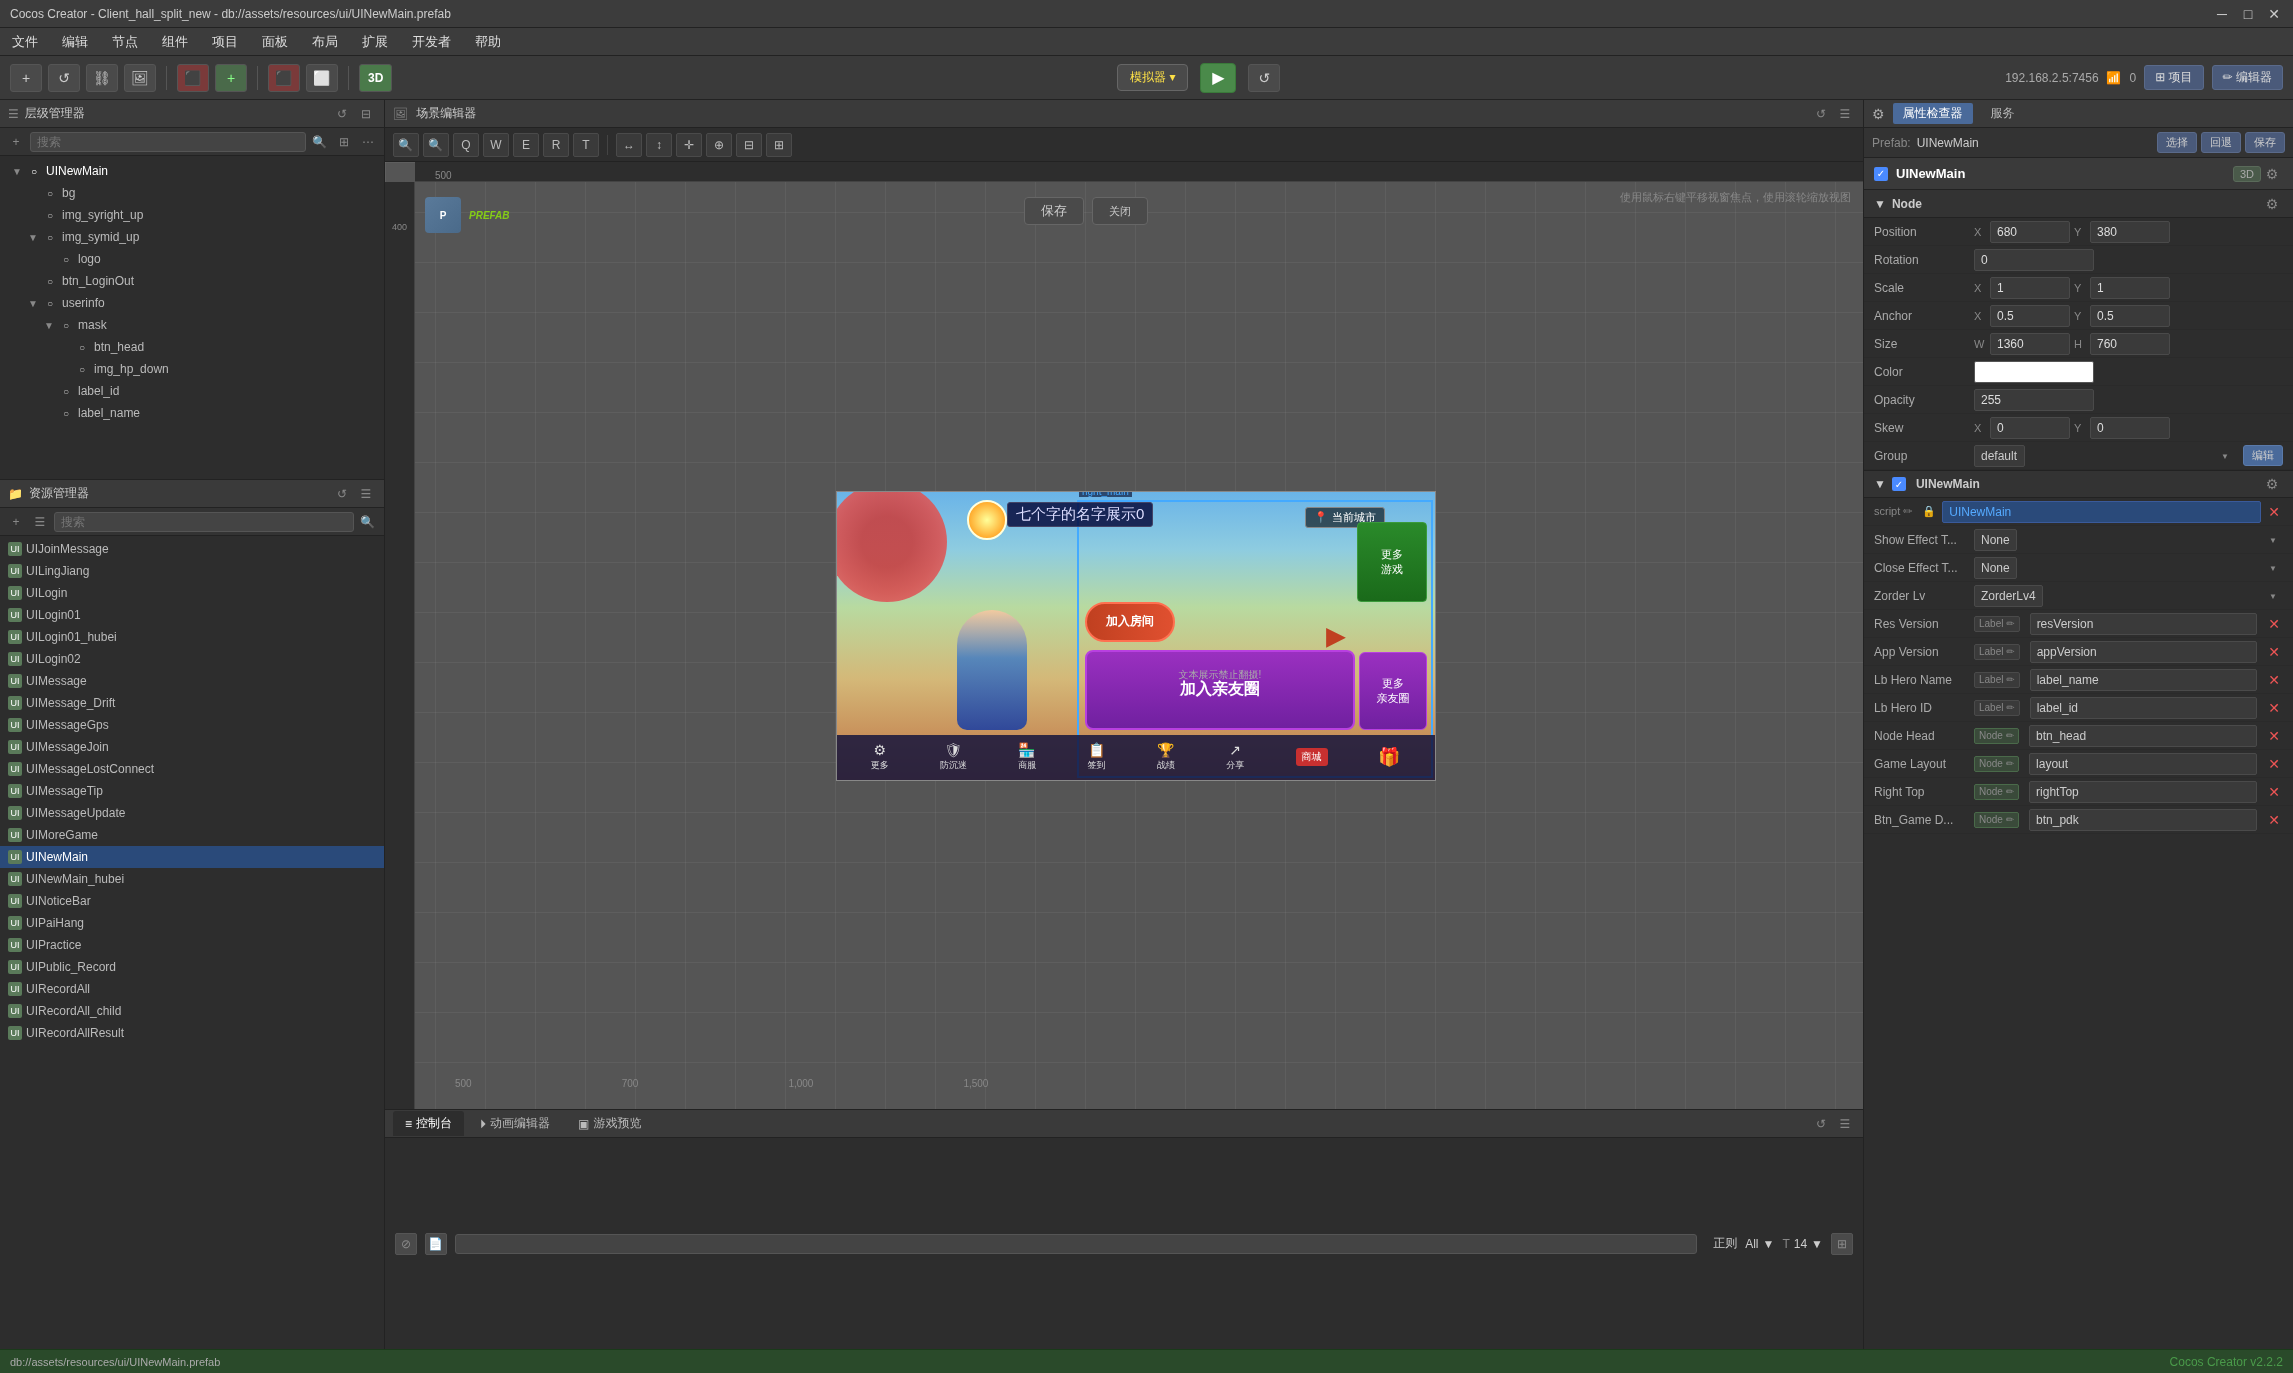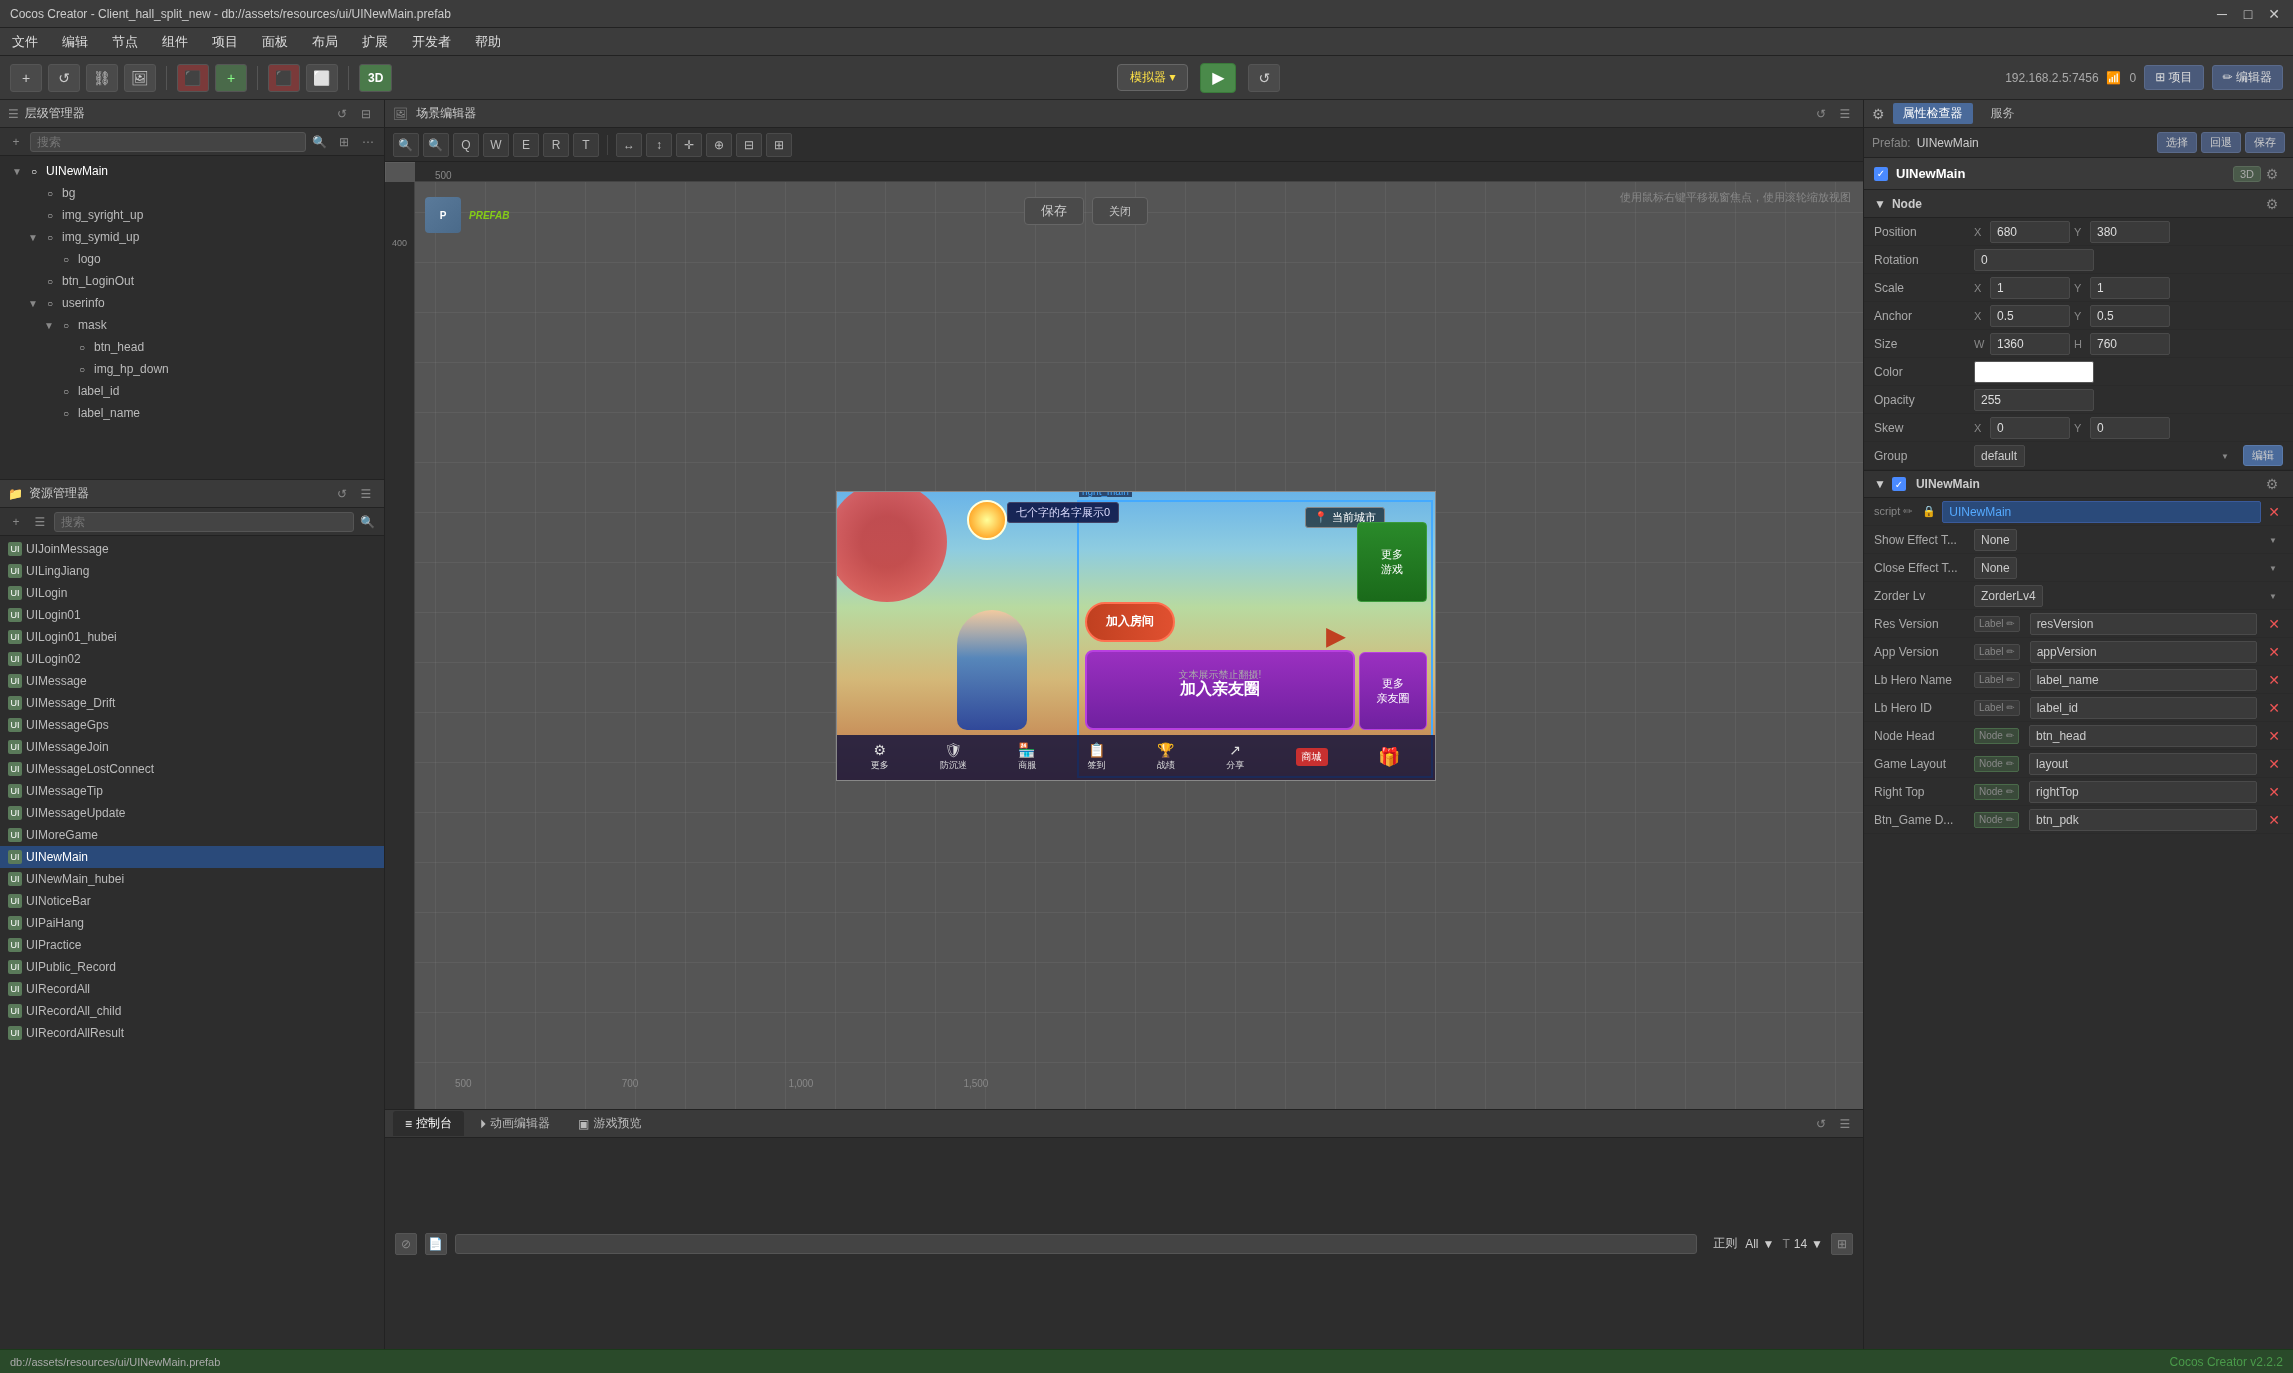--- a/index.html
+++ b/index.html
@@ -1045,21 +1045,21 @@
       <div class="scene-tool-btn">⊟</div>
       <div class="scene-tool-btn">⊞</div>
     </div>
 
     <div id="scene-canvas">
       <div class="scene-grid"></div>
 
       <div class="scene-ruler-top" style="display:flex; align-items:flex-end; padding-left:20px; font-size:10px; color:#888;">
         <span style="margin-right:60px;">500</span>
       </div>
-      <div class="scene-ruler-left" style="display:flex; flex-direction:column; align-items:center; padding-top:56px; font-size:9px; color:#888; gap:40px;">
+      <div class="scene-ruler-left" style="display:flex; flex-direction:column; align-items:center; padding-top:40px; font-size:9px; color:#888; gap:40px;">
         <span>400</span>
       </div>
 
       <div id="scene-hint">使用鼠标右键平移视窗焦点，使用滚轮缩放视图</div>
 
       <div class="prefab-label" style="position:absolute; top:35px; left:40px; display:flex; align-items:center; gap:8px; z-index:5;">
         <div class="prefab-icon" style="width:36px; height:36px; background:linear-gradient(135deg, #5a7a9a, #4a6a8a); border-radius:4px; display:flex; align-items:center; justify-content:center; font-size:10px; color:#fff; font-weight:bold;">P</div>
         <span class="prefab-text">PREFAB</span>
       </div>
 
@@ -1131,21 +1131,21 @@
         <div style="position:absolute; top:110px; left:248px; width:90px; height:40px; background:linear-gradient(90deg, #c04020, #e05030); border-radius:20px; display:flex; align-items:center; justify-content:center; color:#fff; font-size:12px; font-weight:bold; border:2px solid #ff7050;">
           加入房间
         </div>
 
         <div style="position:absolute; top:130px; right:90px; color:#c04020; font-size:24px; font-weight:bold;">▶</div>
 
         <div style="position:absolute; bottom:98px; left:248px; right:80px; text-align:center; font-size:10px; color:#aaa;">
           文本展示禁止翻摄!
         </div>
 
-        <div style="position:absolute; top:10px; left:170px; background:rgba(0,0,50,0.8); border:1px solid #446; border-radius:3px; padding:2px 8px; font-size:11px; color:#ddf;">
+        <div style="position:absolute; top:10px; left:170px; background:rgba(0,0,50,0.8); border:1px solid #446; border-radius:3px; padding:2px 8px; font-size:15px; color:#ddf;">
           七个字的名字展示0
         </div>
 
         <div style="position:absolute; top:8px; left:130px; width:40px; height:40px; background:radial-gradient(circle, #ff9, #f80); border-radius:50%; border:2px solid #ffd;"></div>
       </div>
 
       <div style="position:absolute; bottom:20px; left:70px; display:flex; gap:150px; font-size:10px; color:#888;">
         <span>500</span>
         <span>700</span>
         <span>1,000</span>

